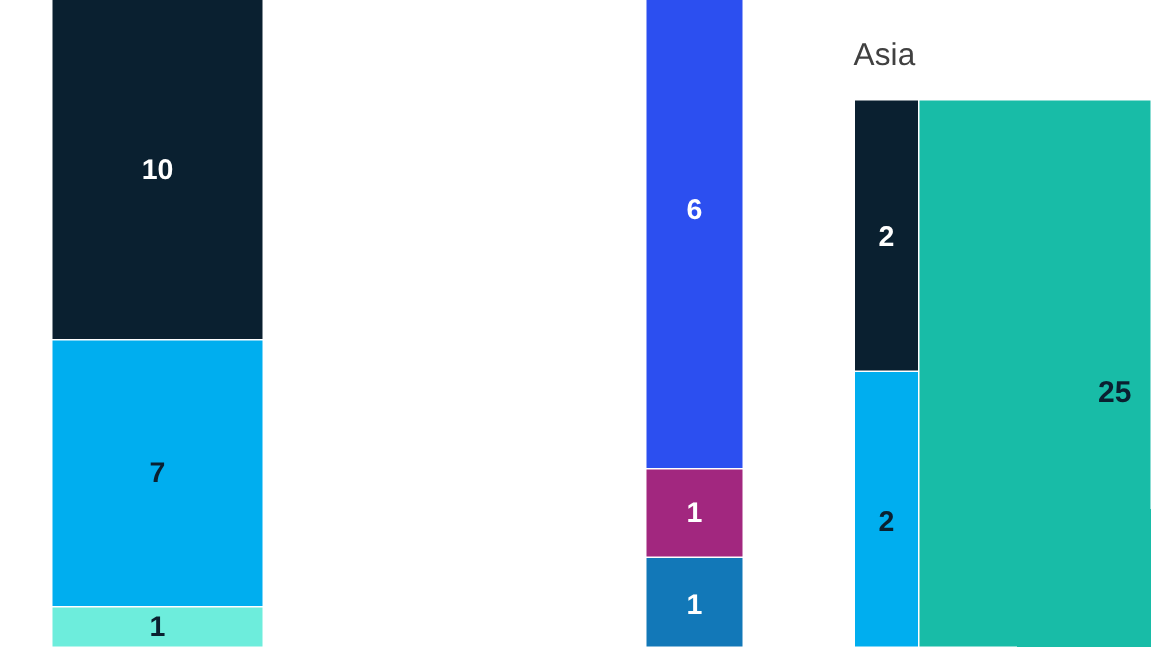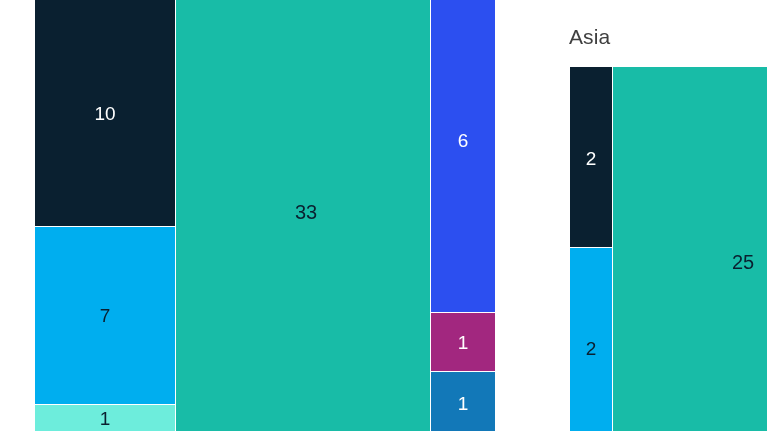--- a/index.html
+++ b/index.html
@@ -48,20 +48,21 @@
     justify-content: center;
     overflow: hidden;
   }
   .cell-label {
     font-family: "Liberation Sans", sans-serif;
     font-size: 19px;
     line-height: 19px;
     white-space: nowrap;
     pointer-events: none;
     user-select: none;
+    font-weight: bold;
   }
   .label-light { color: #ffffff; }
   .label-dark  { color: #0A2030; }
 
   
   #panel-main { left: 35px; top: 0px; width: 460px; height: 431px; }
   #main-col-0 { left: 0px;   width: 140px; }
   #main-col-1 { left: 141px; width: 254px; }
   #main-col-2 { left: 396px; width: 64px;  }
 
@@ -83,25 +84,20 @@
         <span class="cell-label label-light">10</span>
       </div>
       <div class="cell" style="top:227px; height:177px; background:#00AEEF;">
         <span class="cell-label label-dark">7</span>
       </div>
       <div class="cell" style="top:405px; height:26px; background:#6DEDDC;">
         <span class="cell-label label-dark">1</span>
       </div>
     </div>
 
-    <div class="column" id="main-col-1">
-      <div class="cell" style="top:0px; height:431px; background:#18BCA7;">
-        <span class="cell-label label-dark" style="position:absolute; top:203px; left:119px; font-size:20px;">33</span>
-      </div>
-    </div>
 
     <div class="column" id="main-col-2">
       <div class="cell" style="top:0px; height:312px; background:#2C4FF0;">
         <span class="cell-label label-light" style="position:absolute; top:131px;">6</span>
       </div>
       <div class="cell" style="top:313px; height:58px; background:#A2277F;">
         <span class="cell-label label-light">1</span>
       </div>
       <div class="cell" style="top:372px; height:59px; background:#1278B8;">
         <span class="cell-label label-light" style="position:absolute; top:22px;">1</span>

